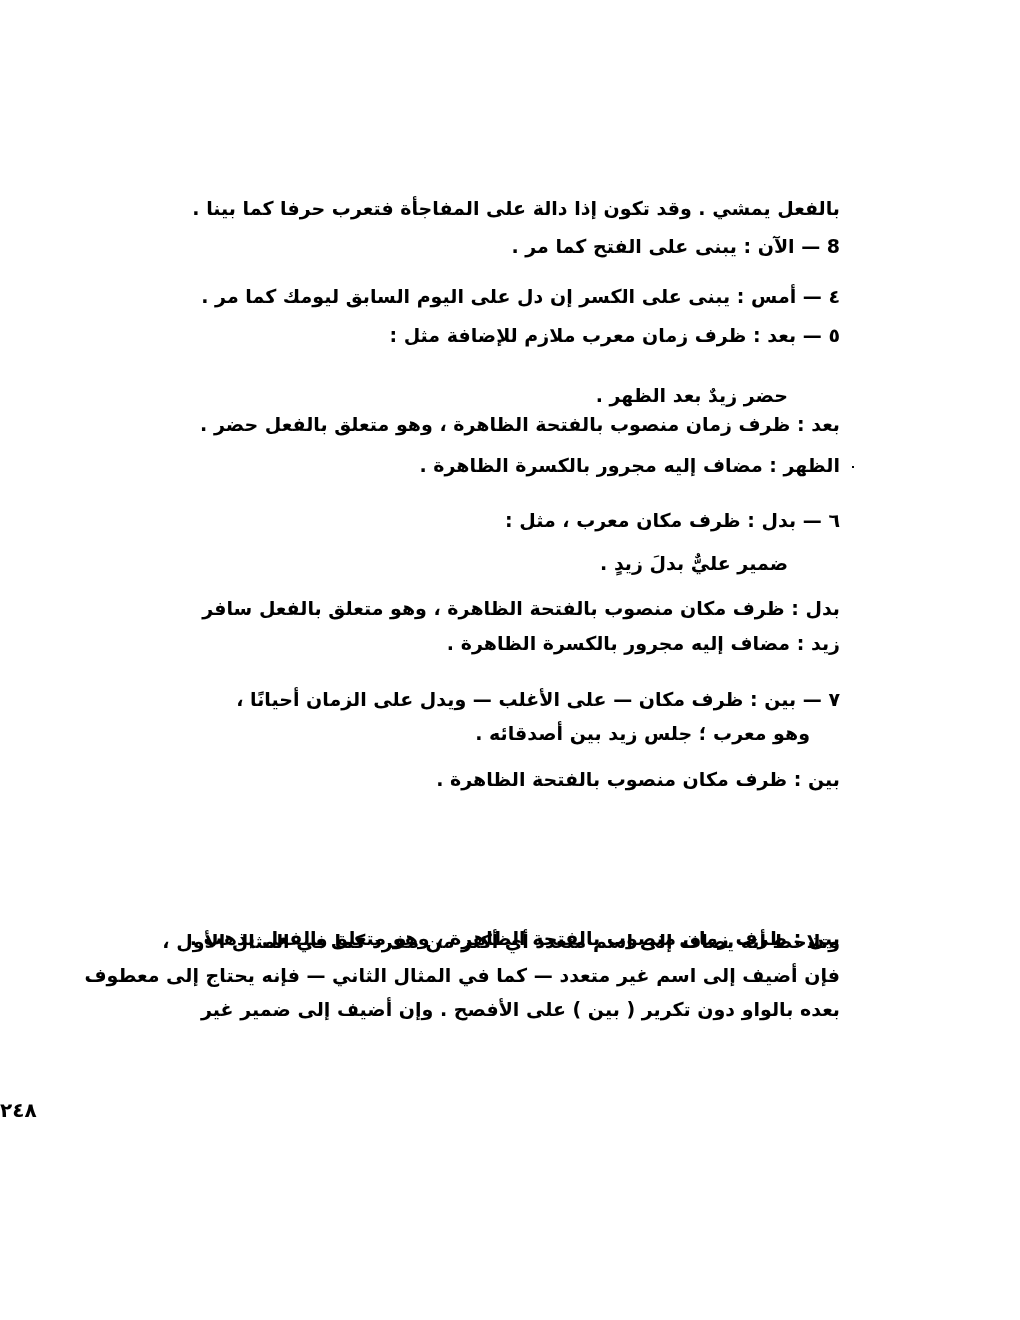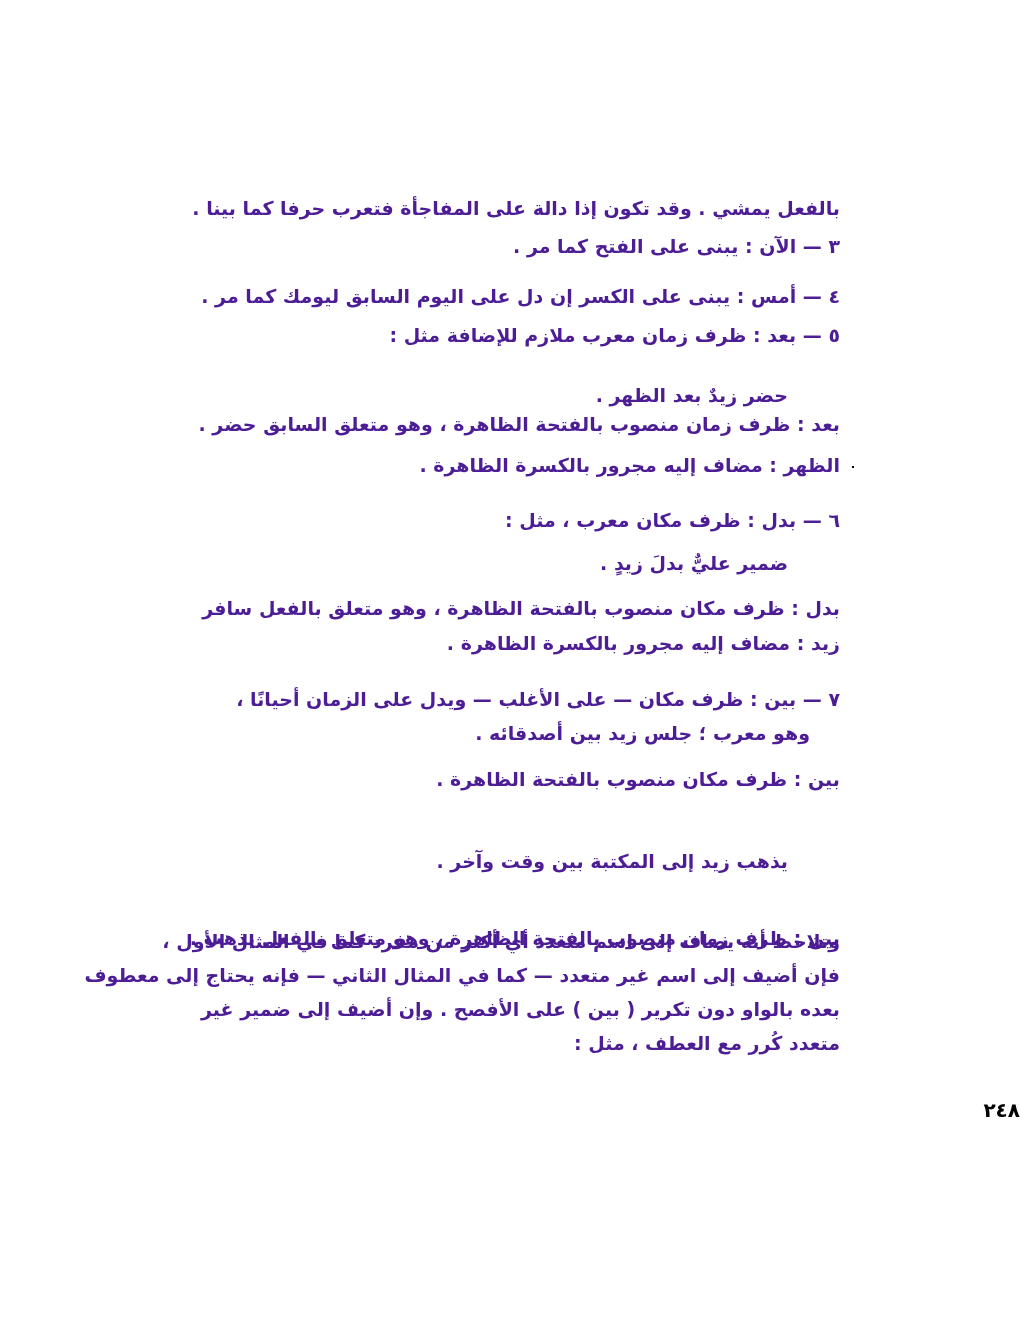--- a/index.html
+++ b/index.html
@@ -1,48 +1,46 @@
 <!DOCTYPE html>
 <html><head>
 <meta charset="utf-8">
 <style>
   html, body { margin:0; padding:0; background:#ffffff; }
   body { width:1020px; height:1320px; position:relative; overflow:hidden;
          font-family:"DejaVu Sans", sans-serif; color:#000; }
   .page { position:absolute; left:0; top:0; width:1020px; height:1320px; background:#fff; }
   .line { position:absolute; direction:rtl; text-align:right; white-space:nowrap;
-          font-size:19px; line-height:26px; font-weight:bold; color:#4c1d95; }
+          font-size:19px; line-height:26px; font-weight:bold; color:#000000; }
   .r { right:180px; }
   .r2 { right:210px; }
   .r4 { right:232px; }
-  .pagenum { position:absolute; left:0; width:1020px; text-align:right; top:1098px;
+  .pagenum { position:absolute; left:0; width:1020px; text-align:left; top:1098px;
              font-size:20px; font-weight:bold; direction:rtl; }
   .speck { position:absolute; width:2px; height:2px; background:#000; }
 </style>
 </head>
 <body>
 
 <div class="page">
   <div class="line r" style="top:195px;">بالفعل يمشي . وقد تكون إذا دالة على المفاجأة فتعرب حرفا كما بينا .</div>
-  <div class="line r" style="top:233px;">٣ — الآن : يبنى على الفتح كما مر .</div>
+  <div class="line r" style="top:233px;">8 — الآن : يبنى على الفتح كما مر .</div>
   <div class="line r" style="top:283px;">٤ — أمس : يبنى على الكسر إن دل على اليوم السابق ليومك كما مر .</div>
   <div class="line r" style="top:322px;">٥ — بعد : ظرف زمان معرب ملازم للإضافة مثل :</div>
   <div class="line r4" style="top:367px;margin-top:15px;">حضر زيدٌ بعد الظهر .</div>
-  <div class="line r" style="top:411px;">بعد : ظرف زمان منصوب بالفتحة الظاهرة ، وهو متعلق السابق حضر .</div>
+  <div class="line r" style="top:411px;">بعد : ظرف زمان منصوب بالفتحة الظاهرة ، وهو متعلق بالفعل حضر .</div>
   <div class="line r" style="top:452px;">الظهر : مضاف إليه مجرور بالكسرة الظاهرة .</div>
   <div class="line r" style="top:507px;">٦ — بدل : ظرف مكان معرب ، مثل :</div>
   <div class="line r4" style="top:550px;">ضمير عليٌّ بدلَ زيدٍ .</div>
   <div class="line r" style="top:595px;">بدل : ظرف مكان منصوب بالفتحة الظاهرة ، وهو متعلق بالفعل سافر</div>
   <div class="line r" style="top:630px;text-align:center;">زيد : مضاف إليه مجرور بالكسرة الظاهرة .</div>
   <div class="line r" style="top:686px;">٧ — بين : ظرف مكان — على الأغلب — ويدل على الزمان أحيانًا ،</div>
   <div class="line r2" style="top:720px;">وهو معرب ؛ جلس زيد بين أصدقائه .</div>
   <div class="line r" style="top:766px;">بين : ظرف مكان منصوب بالفتحة الظاهرة .</div>
-  <div class="line r4" style="top:848px;">يذهب زيد إلى المكتبة بين وقت وآخر .</div>
   <div class="line r" style="top:925px;">بين : ظرف زمان منصوب بالفتحة الظاهرة ، وهو متعلق بالفعل يذهب .</div>
   <div class="line r" style="top:928px;">وتلاحظ أنه يضاف إلى اسم متعدد أي أكثر من مفرد كما في المثال الأول ،</div>
   <div class="line r" style="top:962px;margin-left:46px;">فإن أضيف إلى اسم غير متعدد — كما في المثال الثاني — فإنه يحتاج إلى معطوف</div>
   <div class="line r" style="top:996px;">بعده بالواو دون تكرير ( بين ) على الأفصح . وإن أضيف إلى ضمير غير</div>
-  <div class="line r" style="top:1030px;">متعدد كُرر مع العطف ، مثل :</div>
 
   <div class="pagenum">٢٤٨</div>
 
   <div class="speck" style="left:852px; top:466px;"></div>
 </div>
 
 </body></html>

